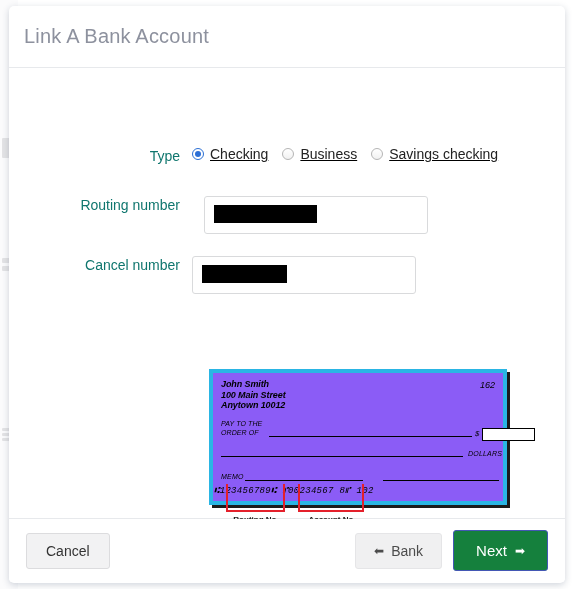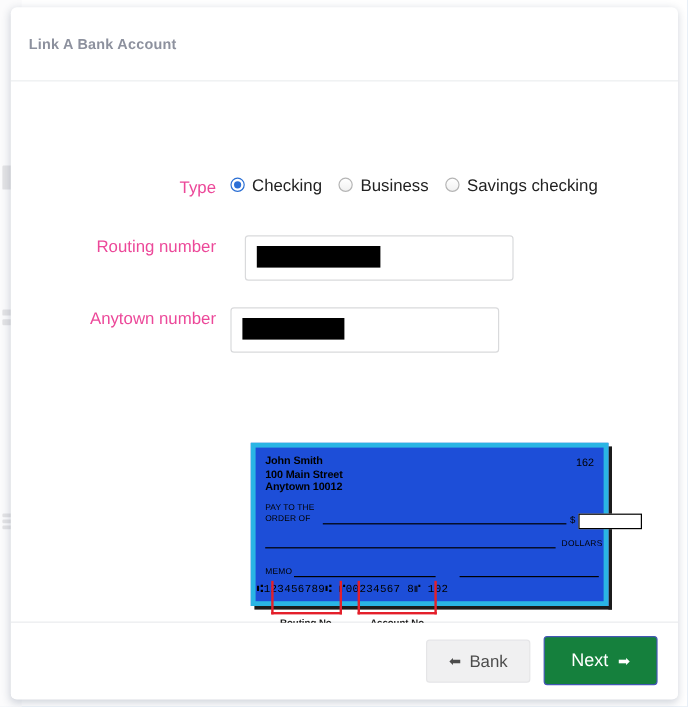--- a/index.html
+++ b/index.html
@@ -63,24 +63,24 @@
 
   #modal-header {
     height: 62px;
     border-bottom: 1px solid #e7e9ec;
     box-sizing: border-box;
     display: flex;
     align-items: center;
     padding-left: 15px;
   }
   #modal-title {
-    font-size: 12px;
+    font-size: 20px;
     color: #8d919e;
     letter-spacing: 0.2px;
-    font-weight: 700;
+    font-weight: 400;
     text-align: center;
   }
 
   #modal-body {
     position: relative;
     height: 451px;
     box-sizing: border-box;
     border-bottom: 1px solid #e7e9ec;
     background: #ffffff;
   }
@@ -92,38 +92,39 @@
     width: 100%;
     display: flex;
     align-items: flex-start;
   }
   .field-label {
     width: 183px;
     text-align: right;
     padding-right: 12px;
     box-sizing: border-box;
     font-size: 14px;
-    color: #ec4899;
+    color: #0f766e;
     line-height: 18px;
     padding-left: 24px;
   }
 
   
   #row-type { top: 78px; }
   #row-type .field-label { padding-top: 1px; }
   .radio-group {
     display: flex;
     align-items: center;
     gap: 0;
   }
   .radio-opt {
     display: flex;
     align-items: center;
     margin-right: 14px;
     cursor: pointer;
+    text-decoration: underline;
   }
   .radio-circle {
     width: 12px;
     height: 12px;
     border-radius: 50%;
     border: 1px solid #b5b5b5;
     background: linear-gradient(#ffffff, #f1f1f1);
     box-sizing: border-box;
     margin-right: 6px;
     position: relative;
@@ -187,23 +188,24 @@
     left: 200px;
     top: 301px;
     width: 305px;
     height: 165px;
   }
   #check {
     position: absolute;
     left: 0; top: 0;
     width: 298px;
     height: 136px;
-    background: #1d4ed8;
+    background: #8b5cf6;
     border: 4px solid #2ab5e4;
     box-sizing: border-box;
+    font-style: italic;
   }
   #check-shadow-r {
     position: absolute;
     left: 298px; top: 3px;
     width: 3px; height: 136px;
     background: #1b1b1b;
   }
   #check-shadow-b {
     position: absolute;
     left: 3px; top: 136px;
@@ -396,21 +398,21 @@
     </div>
 
     <div class="form-row" id="row-routing">
       <div class="field-label">Routing number</div>
       <div class="text-input">
         <span class="redaction" style="width:103px;"></span>
       </div>
     </div>
 
     <div class="form-row" id="row-account">
-      <div class="field-label">Anytown number</div>
+      <div class="field-label">Cancel number</div>
       <div class="text-input">
         <span class="redaction" style="width:85px;"></span>
       </div>
     </div>
 
 
     <div id="check-wrap">
       <div id="check-shadow-r"></div>
       <div id="check-shadow-b"></div>
       <div id="check">
@@ -449,20 +451,21 @@
         <div>9 digits</div>
       </div>
       <div class="annot-text" id="annot-account">
         <div>Account No.</div>
       </div>
     </div>
 
   </div>
 
   <div id="modal-footer">
+    <button class="btn" id="btn-cancel">Cancel</button>
     <div id="footer-right">
       <button class="btn" id="btn-back">
         <span class="arrow">⬅</span>
         <span>Bank</span>
       </button>
       <button class="btn" id="btn-next">
         <span>Next</span>
         <span class="arrow">➡</span>
       </button>
     </div>

